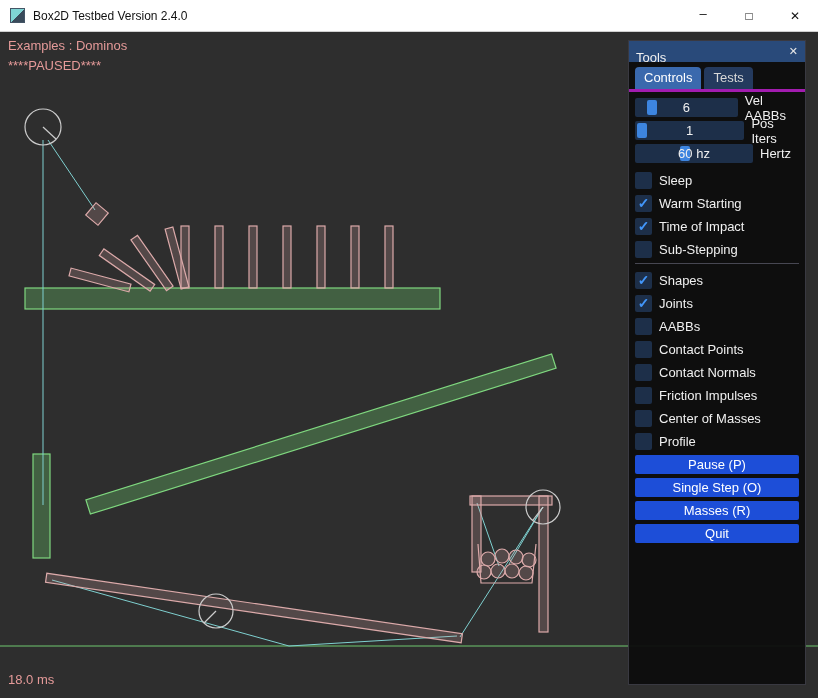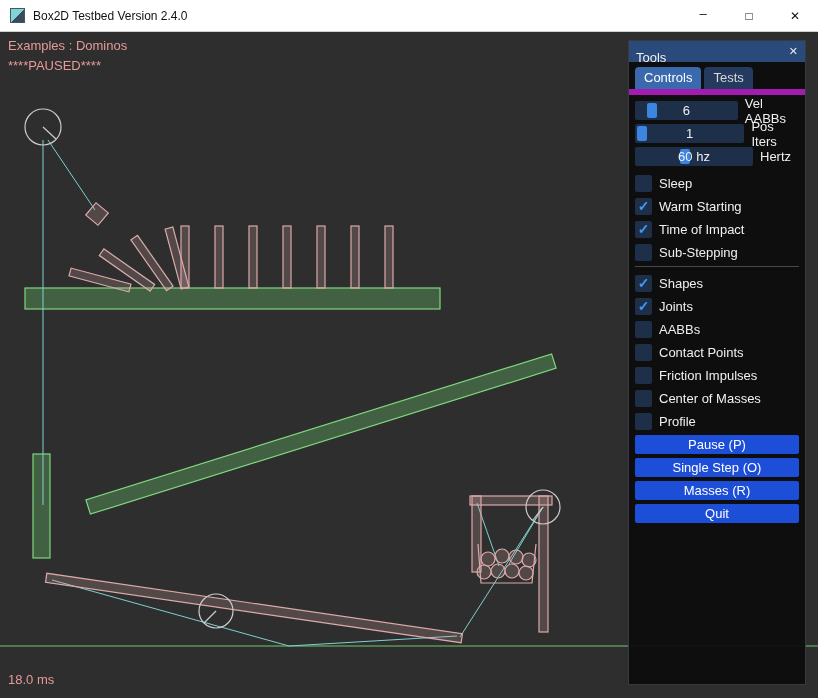--- a/index.html
+++ b/index.html
@@ -41,21 +41,21 @@
     box-sizing:border-box; z-index:5; color:#f0f0f0; font-size:13px;
   }
   .tools-titlebar {
     height:21px; background:#294a7a; display:flex; align-items:center;
     padding:0 7px;
   }
   .tools-title { font-size:13px;margin-top:12px; }
   .tools-close { margin-left:auto; font-size:11px; color:#e8e8e8; }
   .tabbar {
     display:flex; gap:3px; padding:5px 8px 0 6px;
-    border-bottom:6px solid #a21caf;
+    border-bottom:3px solid #a21caf;
   }
   .tab {
     padding:3px 9px 4px 9px; border-radius:4px 4px 0 0; font-size:13px;
   }
   .tab.active   { background:#3a69ad; color:#ffffff; }
   .tab.inactive { background:#243a5e; color:#d8d8d8; }
 
   .tools-content { padding:6px; }
   .row { display:flex; align-items:center; height:19px; margin-bottom:4px; }
   .row.gap-top { margin-top:8px; }
@@ -254,20 +254,26 @@
     <div class="row">
       <div class="cb">
           <span></span>
         </div>
       <span class="cb-label">Contact Points</span>
     </div>
     <div class="row">
       <div class="cb">
           <span></span>
         </div>
+      <span class="cb-label">Contact Normals</span>
+    </div>
+    <div class="row">
+      <div class="cb">
+          <span></span>
+        </div>
       <span class="cb-label">Friction Impulses</span>
     </div>
     <div class="row">
       <div class="cb">
           <span></span>
         </div>
       <span class="cb-label">Center of Masses</span>
     </div>
     <div class="row">
       <div class="cb">

